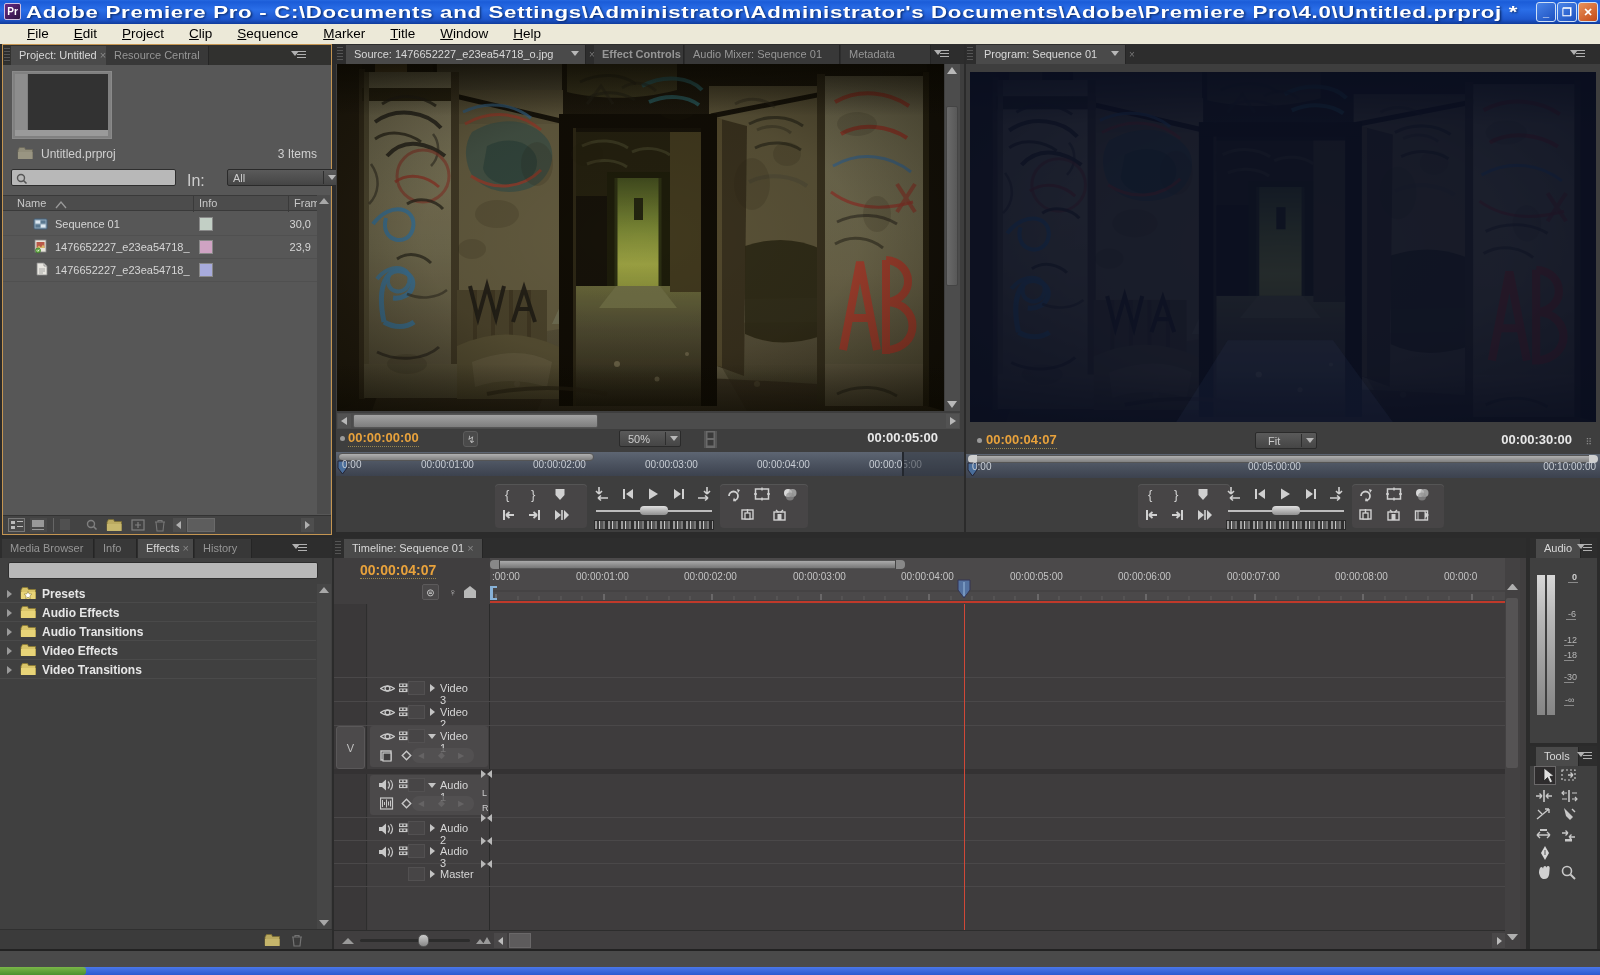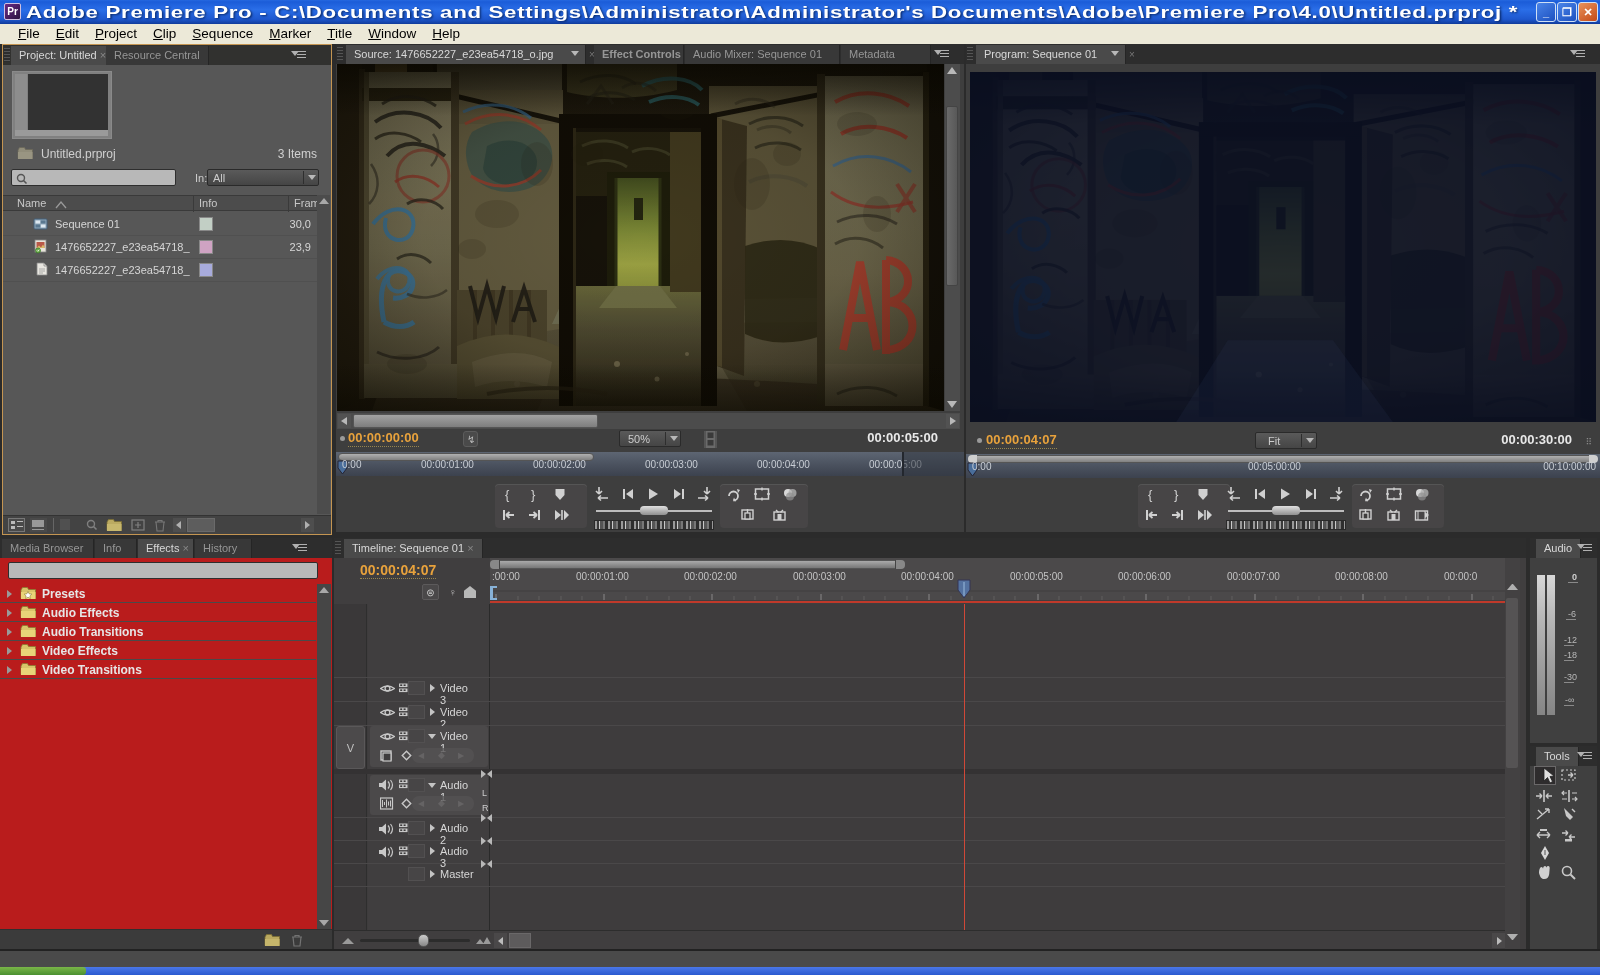--- a/index.html
+++ b/index.html
@@ -18,21 +18,21 @@
   transform:scaleX(1.35); transform-origin:0 0; }
 .winbtn { position:absolute; top:2px; width:20px; height:20px; border-radius:3px;
   border:1px solid #cfe0f5; color:#fff; font-size:11px; text-align:center; line-height:18px; font-weight:bold;}
 #btnmin { right:44px; background:linear-gradient(145deg,#4a84e8,#1b50c0); }
 #btnmax { right:23px; background:linear-gradient(145deg,#4a84e8,#1b50c0); }
 #btncls { right:2px;  background:linear-gradient(145deg,#e8925a,#c44a18); }
 
 
 #menubar { position:absolute; top:24px; left:0; width:1600px; height:20px; background:#ece9d8;
   color:#000; font-size:13.5px; padding-left:6px; }
-#menubar span { display:inline-block; padding:2px 4px 0 4px; margin-left:8px; }
+#menubar span { display:inline-block; padding:2px 4px 0 4px; margin-left:17px; }
 #menubar u { text-decoration:underline; }
 
 
 .tabstrip { position:absolute; left:0; top:0; right:0; height:20px; background:#2d2d2d; }
 .tab { position:absolute; top:1px; height:19px; font-size:11px; color:#969696; padding:3px 8px 0 8px;
   background:#383838; border-right:1px solid #252525; white-space:nowrap; }
 .tab.active { background:#4a4a4a; color:#d8d8d8; }
 .grip { position:absolute; left:1px; top:3px; width:6px; height:14px;
   background:repeating-linear-gradient(#555 0 1px, #2d2d2d 1px 3px); }
 .pmenu { position:absolute; top:6px; width:16px; height:9px; }
@@ -73,21 +73,21 @@
 .tc-white { color:#e8e8e8; }
 .mruler { position:absolute; left:0; right:0; height:24px;
   background:linear-gradient(#5d6572 0%, #4a515e 55%, #3c424e 100%); font-size:10px; color:#c8cdd4; }
 .dropdown { position:absolute; height:17px; background:linear-gradient(#5a5a5a,#454545);
   border:1px solid #2a2a2a; border-radius:2px; color:#ccc; font-size:11px; font-weight:normal; }
 .dropdown .arr { position:absolute; right:2px; top:5px; border-left:4px solid transparent;
   border-right:4px solid transparent; border-top:5px solid #b8b8b8; }
 .dropdown .dsep { position:absolute; right:14px; top:1px; bottom:1px; width:1px; background:#2e2e2e; }
 
 
-#fxpanel { position:absolute; left:0px; top:538px; width:332px; height:411px; background:#b91c1c; }
+#fxpanel { position:absolute; left:0px; top:538px; width:332px; height:411px; background:#404040; }
 #fx-search { position:absolute; left:8px; top:24px; width:310px; height:17px; background:#b8b8b8;
   border:1px solid #2e2e2e; border-radius:2px; }
 .fxrow { position:absolute; left:0; width:316px; height:19px; color:#e6e6e6; font-size:12px; font-weight:bold; border-bottom:1px solid #4a4a4a; }
 .fxrow .tri { position:absolute; left:7px; top:6px; border-top:4px solid transparent;
   border-bottom:4px solid transparent; border-left:5px solid #9a9a9a; }
 #fx-vscroll { position:absolute; right:1px; top:46px; width:14px; height:345px; background:#464646; }
 
 
 #tlpanel { position:absolute; left:334px; top:538px; width:1192px; height:411px; background:#403e3f; }
 #tl-tc { position:absolute; left:26px; top:24px; color:#e8a23c; font-size:14px; font-weight:bold; border-bottom:1px dotted #96854f; }
@@ -444,22 +444,22 @@
         <span style="position:absolute;left:38px;top:2px;">Untitled.prproj</span>
       <span style="position:absolute;right:14px;top:2px;">3 Items</span>
     </div>
     <div id="proj-searchrow">
       <div id="proj-search">
           <svg style="position:absolute;left:3px;top:2px;" width="14" height="14">
             <circle cx="6" cy="6" r="3.5" fill="none" stroke="#555" stroke-width="1.4"></circle>
             <path d="M8.5,8.5 l3,3" stroke="#555" stroke-width="1.6"></path>
           </svg>
         </div>
-      <span style="position:absolute;left:192px;top:5px;color:#ccc;font-size:11px;">In:</span>
-      <div class="dropdown" style="left:204px;top:2px;width:112px;">
+      <span style="position:absolute;left:184px;top:5px;color:#ccc;font-size:16px;">In:</span>
+      <div class="dropdown" style="left:224px;top:2px;width:112px;">
         <span style="position:absolute;left:5px;top:2px;">All</span>
           <div class="dsep"></div>
           <div class="arr"></div>
       </div>
     </div>
     <div id="proj-hdr">
       <span style="position:absolute;left:14px;top:1px;">Name</span>
         <svg style="position:absolute;left:52px;top:5px;" width="12" height="8">
           <path d="M1,7 L6,1 L11,7" fill="none" stroke="#999" stroke-width="1.3"></path>
         </svg>

